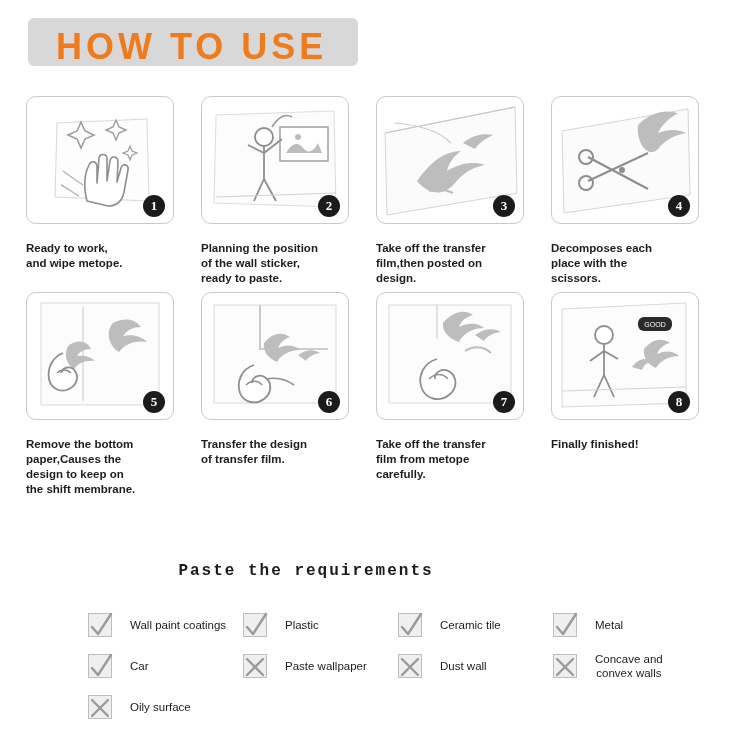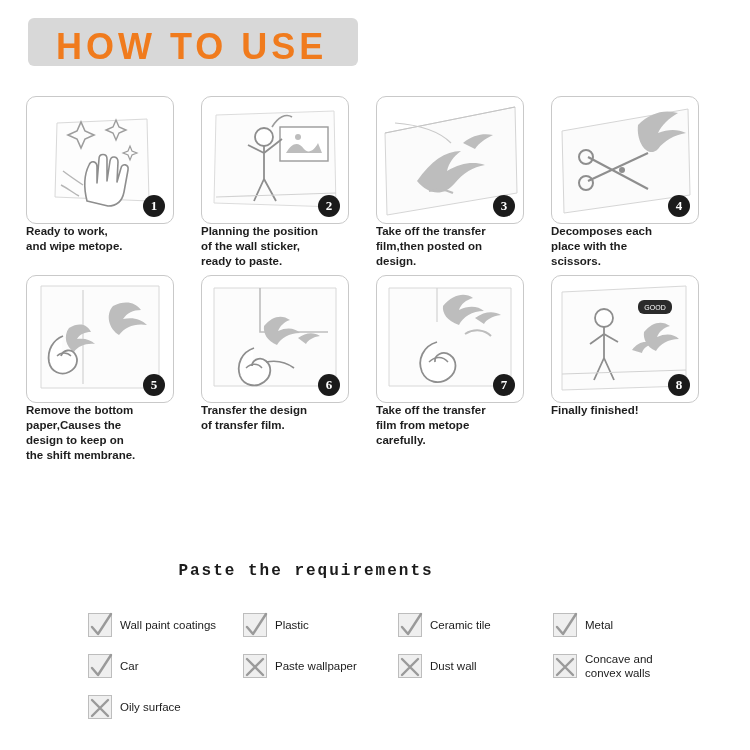--- a/index.html
+++ b/index.html
@@ -75,21 +75,21 @@
     border-radius: 50%;
     background: #1b1b1b;
     color: #fff;
     font-size: 13px;
     line-height: 22px;
     text-align: center;
     font-family: "Liberation Serif", serif;
     font-weight: bold;
   }
   .step-caption {
-    margin-top: 0;
+    margin-top: 17px;
     font-size: 11.5px;
     line-height: 15px;
     color: #1d1d1d;
     font-weight: bold;
     white-space: pre-line;
     font-family: "Liberation Sans", sans-serif;
   }
   .row2 .step-figure { margin-top: 6px; }
 
   
@@ -111,21 +111,22 @@
     top: 604px;
     width: 600px;
     display: grid;
     grid-template-columns: repeat(4, 155px);
     grid-template-rows: repeat(3, 41px);
     column-gap: 0px;
   }
   .req-item {
     display: flex;
     align-items: center;
-    gap: 8px;
+    gap: 18px;
+    text-align: center;
   }
   .box {
     width: 22px;
     height: 22px;
     border: 1.5px solid #bdbdbd;
     background: #efefef;
     position: relative;
     flex: 0 0 auto;
   }
   .box svg { position: absolute; left: -2px; top: -4px; }

